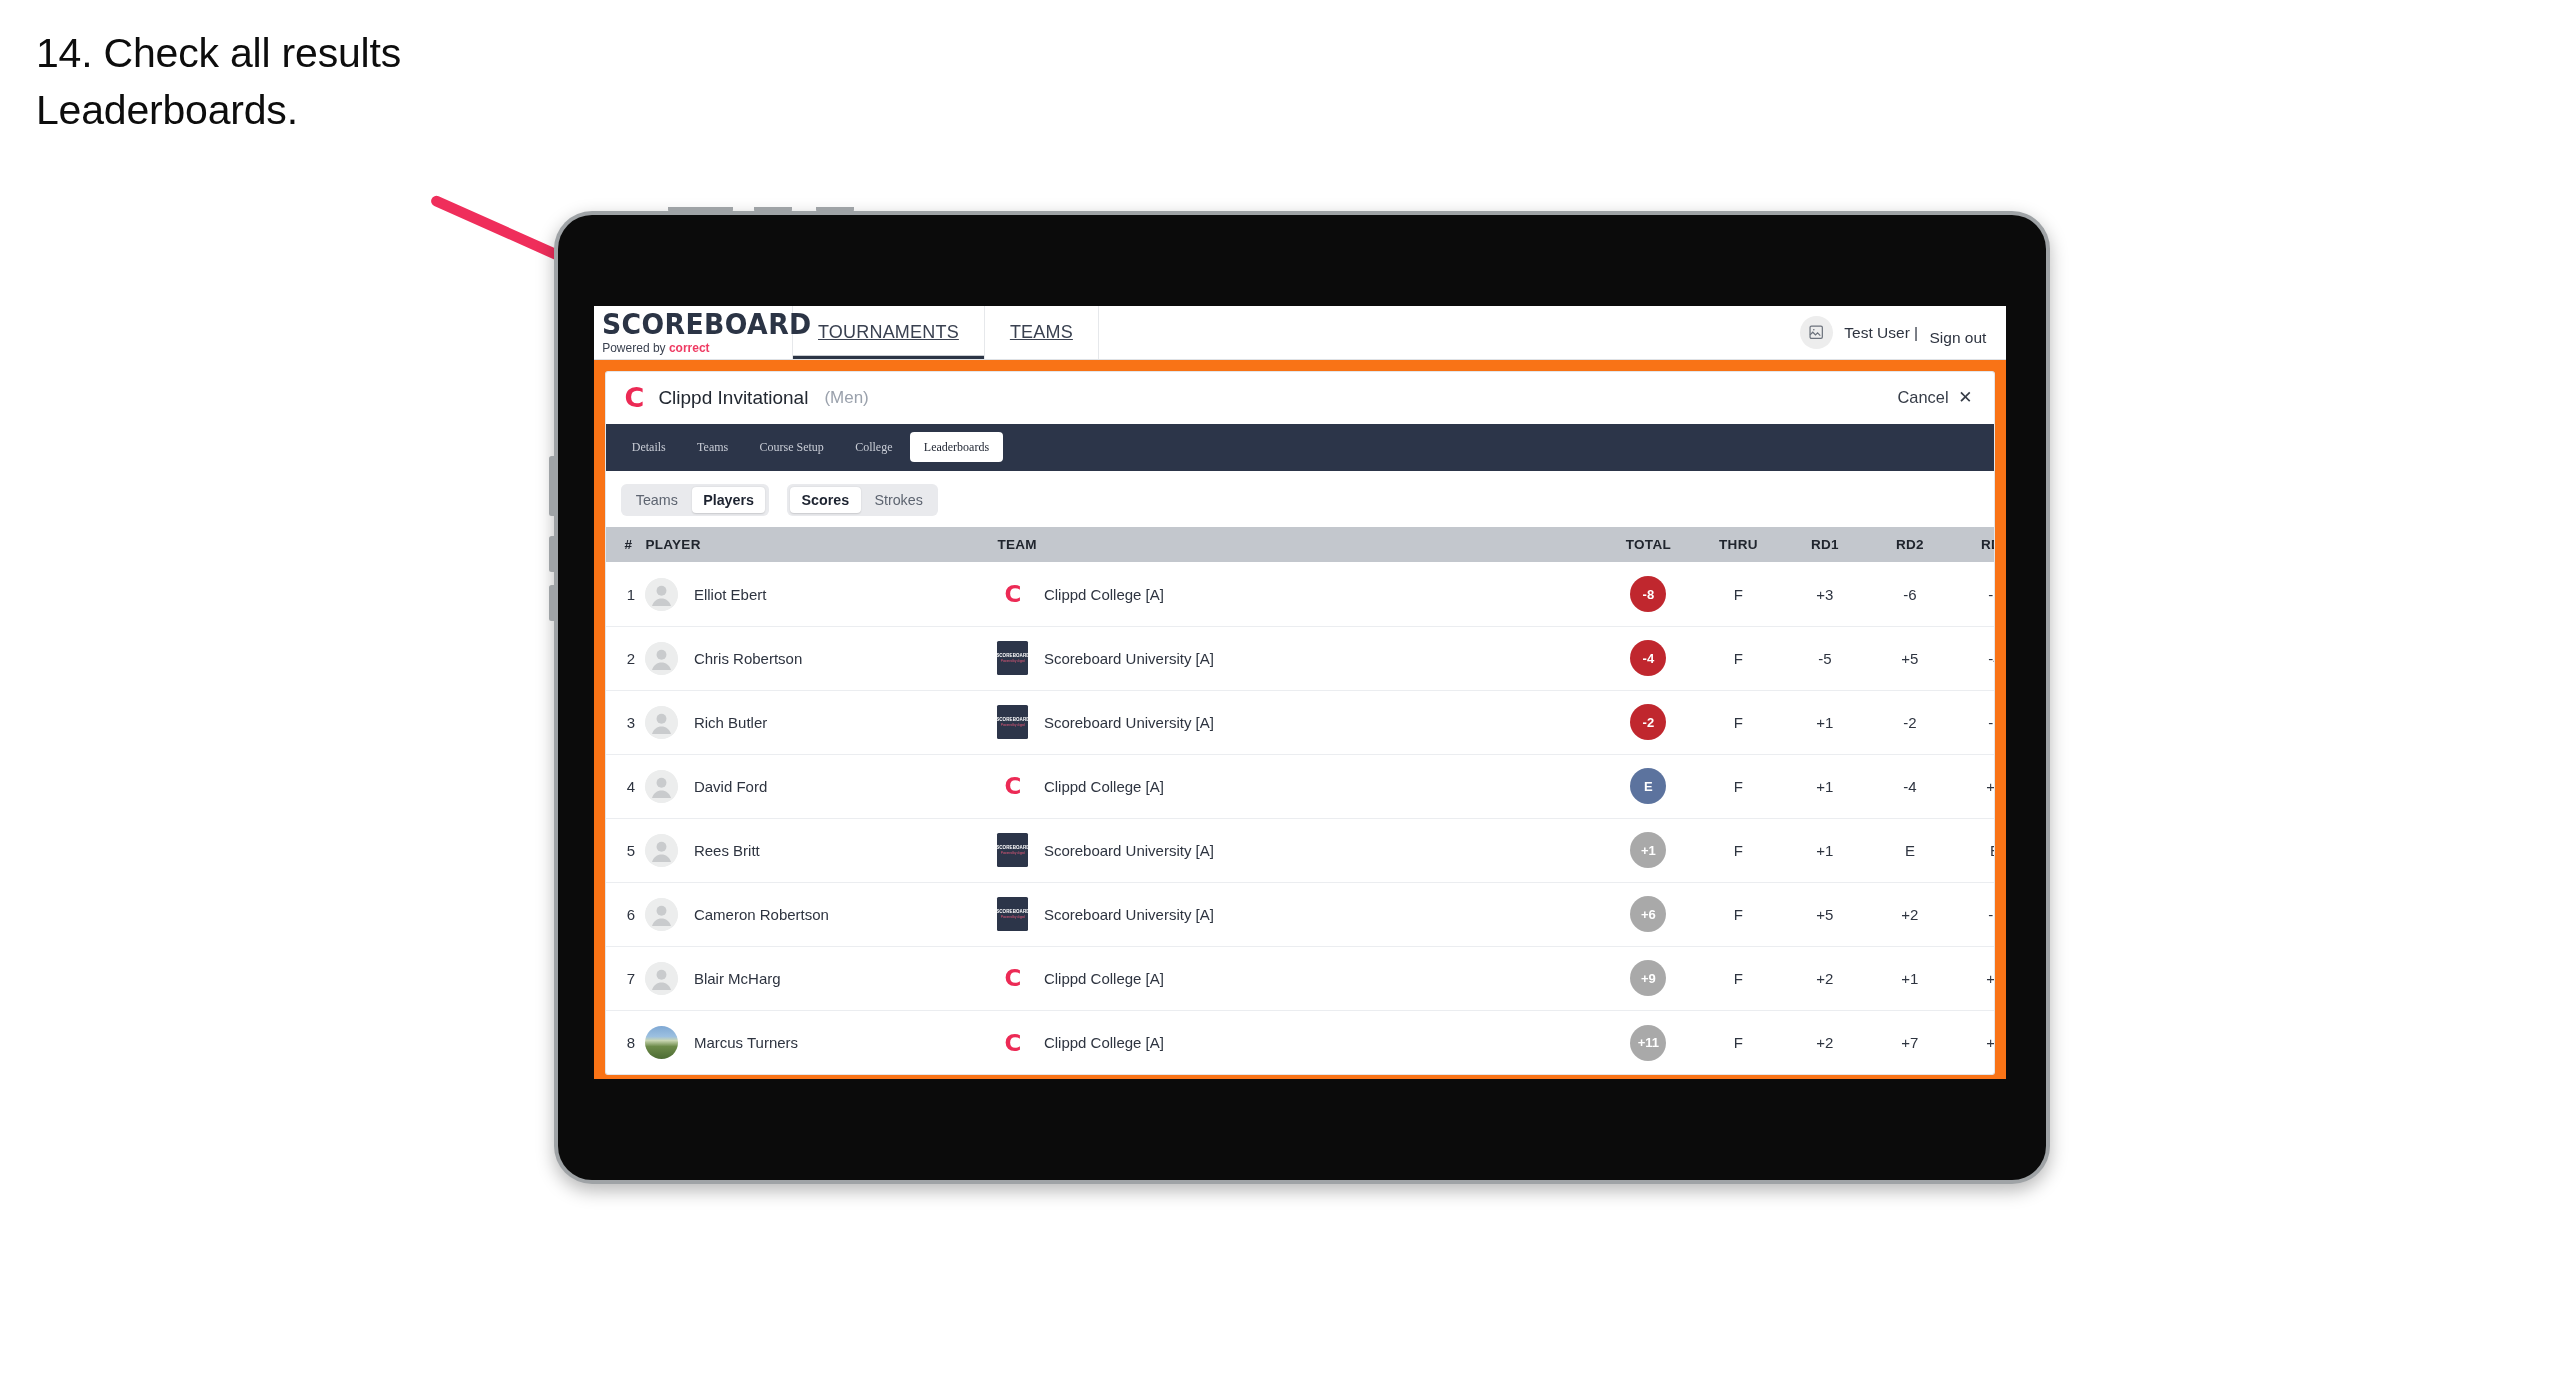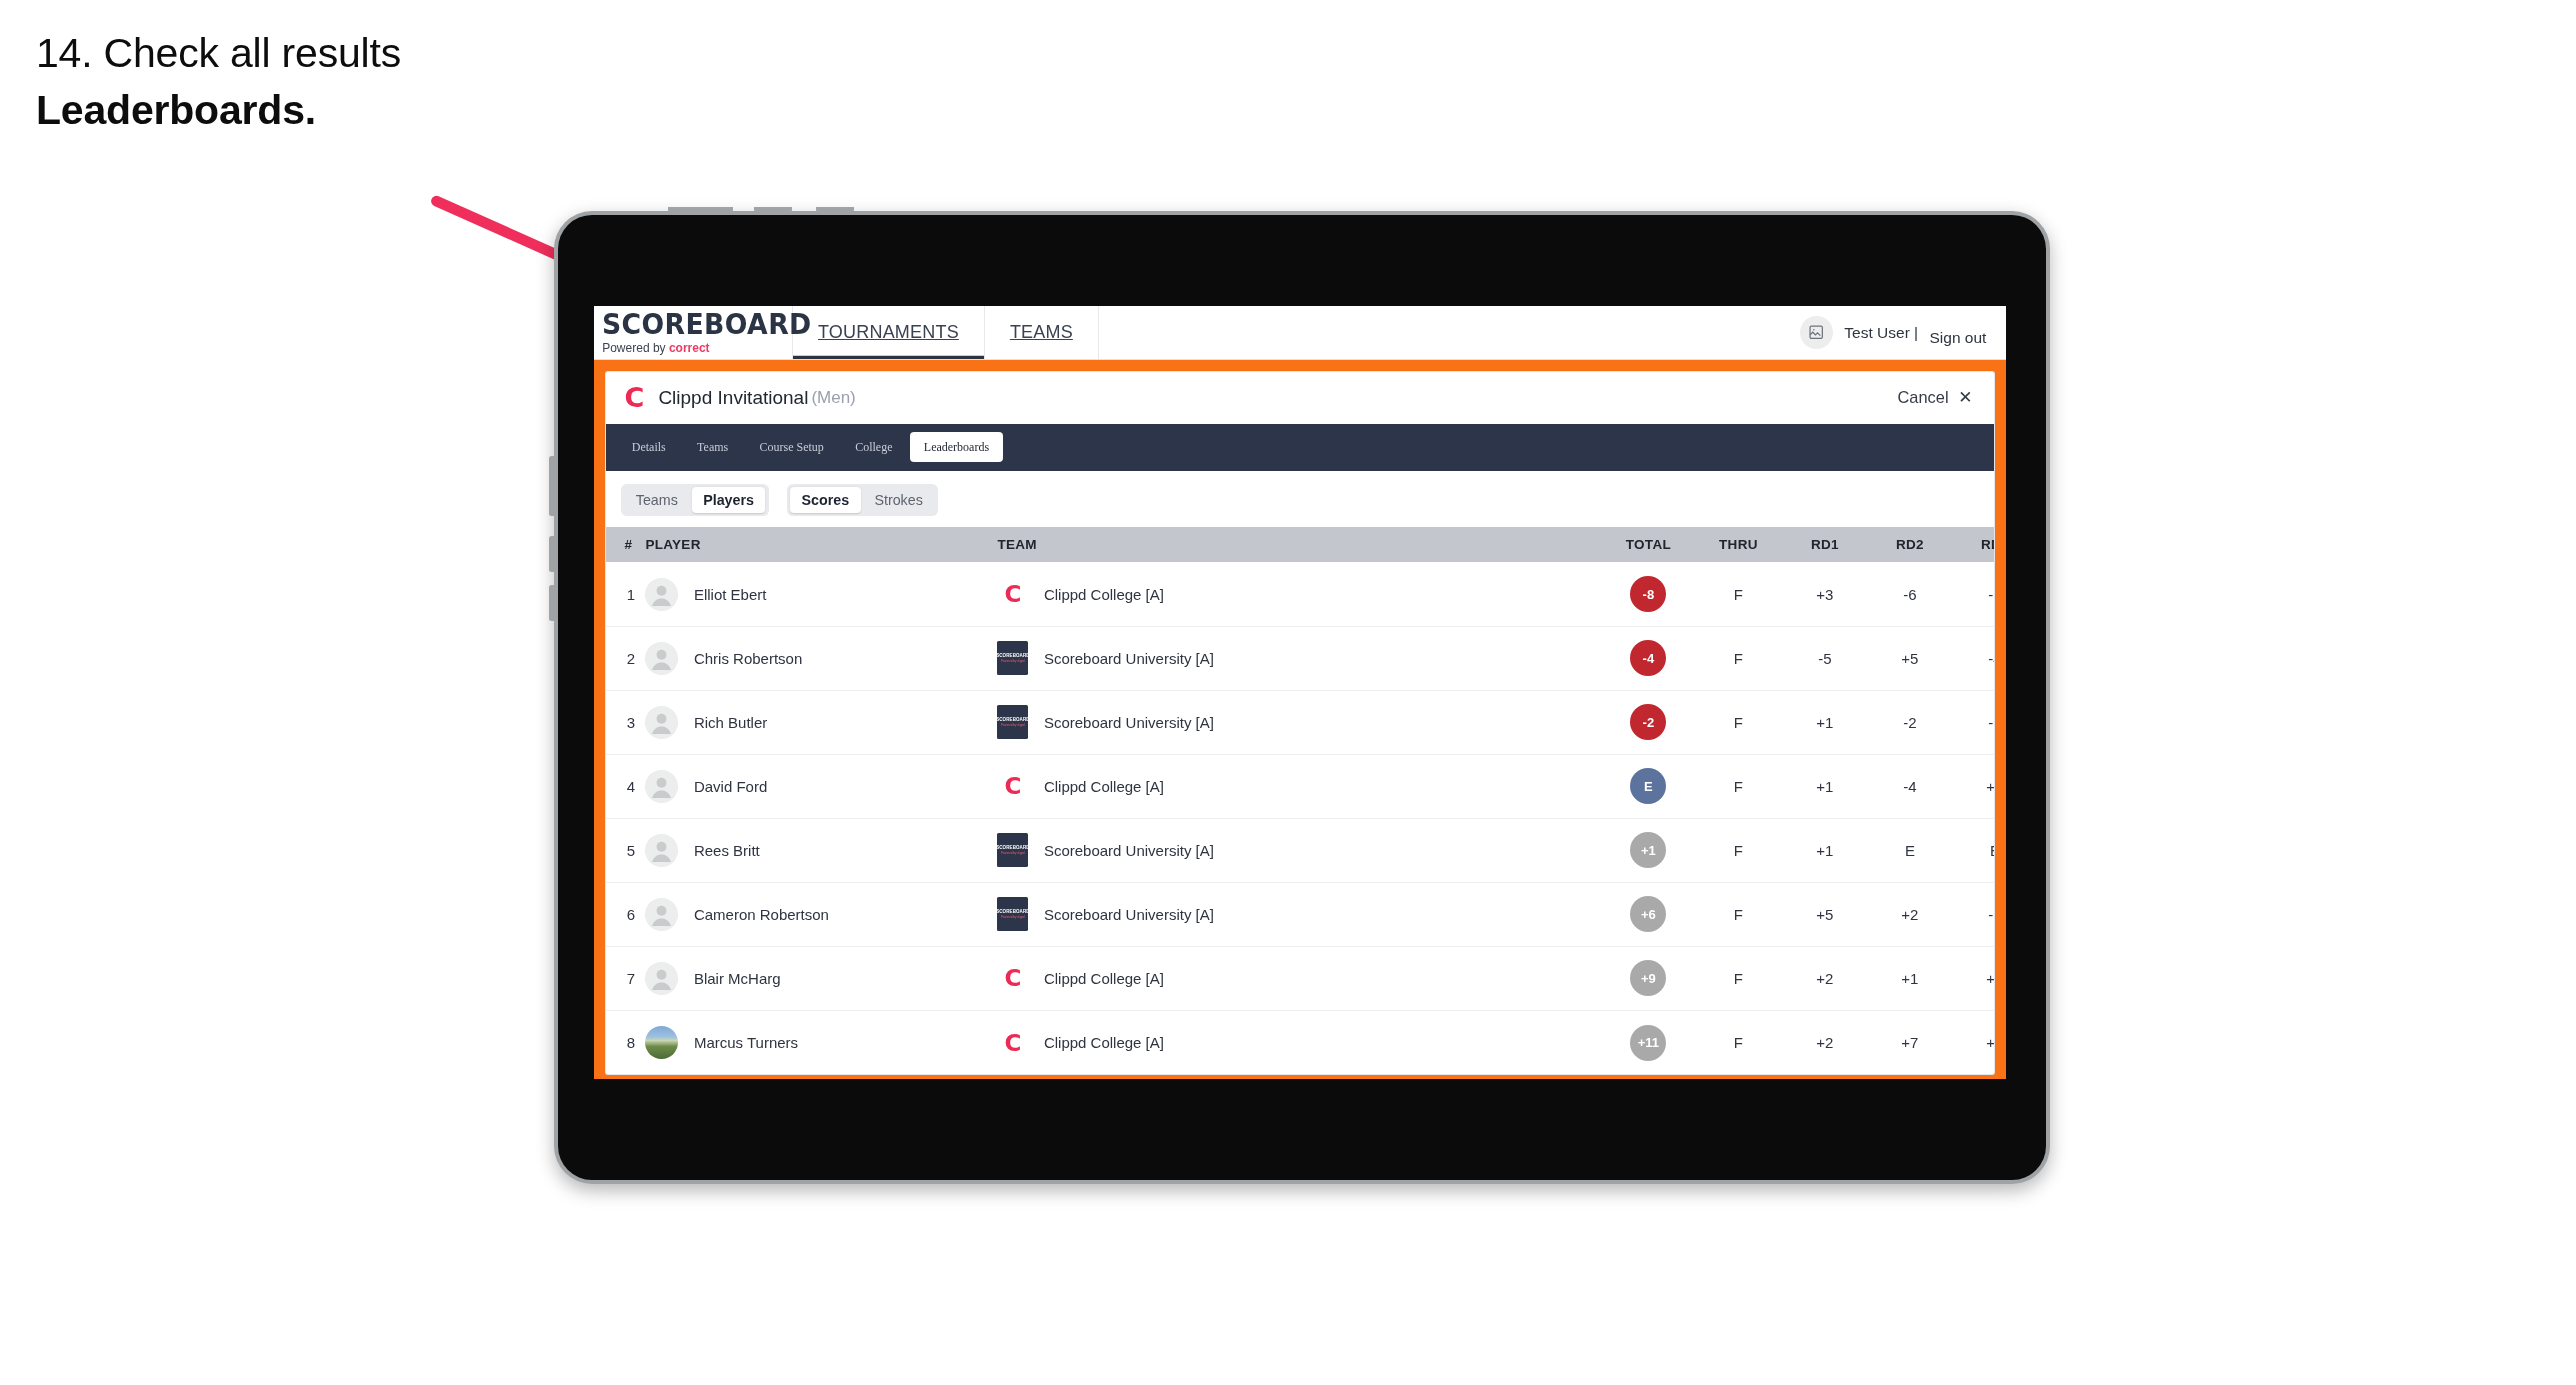--- a/index.html
+++ b/index.html
@@ -15,21 +15,21 @@
   .caption {
     position: absolute;
     left: 36px; top: 33px;
     width: 646px;
     font-size: 41px;
     line-height: 1.0;
     color: #0d0d0d;
     letter-spacing: -0.2px;
   }
   .caption .line { display: block; margin-bottom: 15.5px; }
-  .caption .bold { font-weight: bold; }
+  .caption .bold { font-weight: normal; }
 
   
   .arrow-svg { position: absolute; left: 425px; top: 188px; }
 
   
   .tablet {
     position: absolute;
     left: 554px; top: 211px;
     width: 1496px; height: 973px;
     background: #9fa3a6;
@@ -143,21 +143,21 @@
     padding: 0 21px 0 18px;
   }
   .c-logo {
     font-family: "DejaVu Sans", sans-serif;
     font-weight: bold;
     font-size: 27px;
     color: #ec2a55;
     width: 34px;
   }
   .tourn-title { font-size: 19px; color: #222831; }
-  .tourn-gender { font-size: 17px; color: #9aa1ac; margin-left: 3px; }
+  .tourn-gender { font-size: 17px; color: #9aa1ac; margin-left: 16px; }
   .thead-spacer { flex: 1; }
   .cancel-btn {
     display: flex; align-items: center; gap: 9.8px;
     font-size: 16.4px; color: #363c47;
   }
   .x-glyph { font-size: 17px; font-weight: 500; }
 
   
   .tabstrip {
     background: #2c3549;

